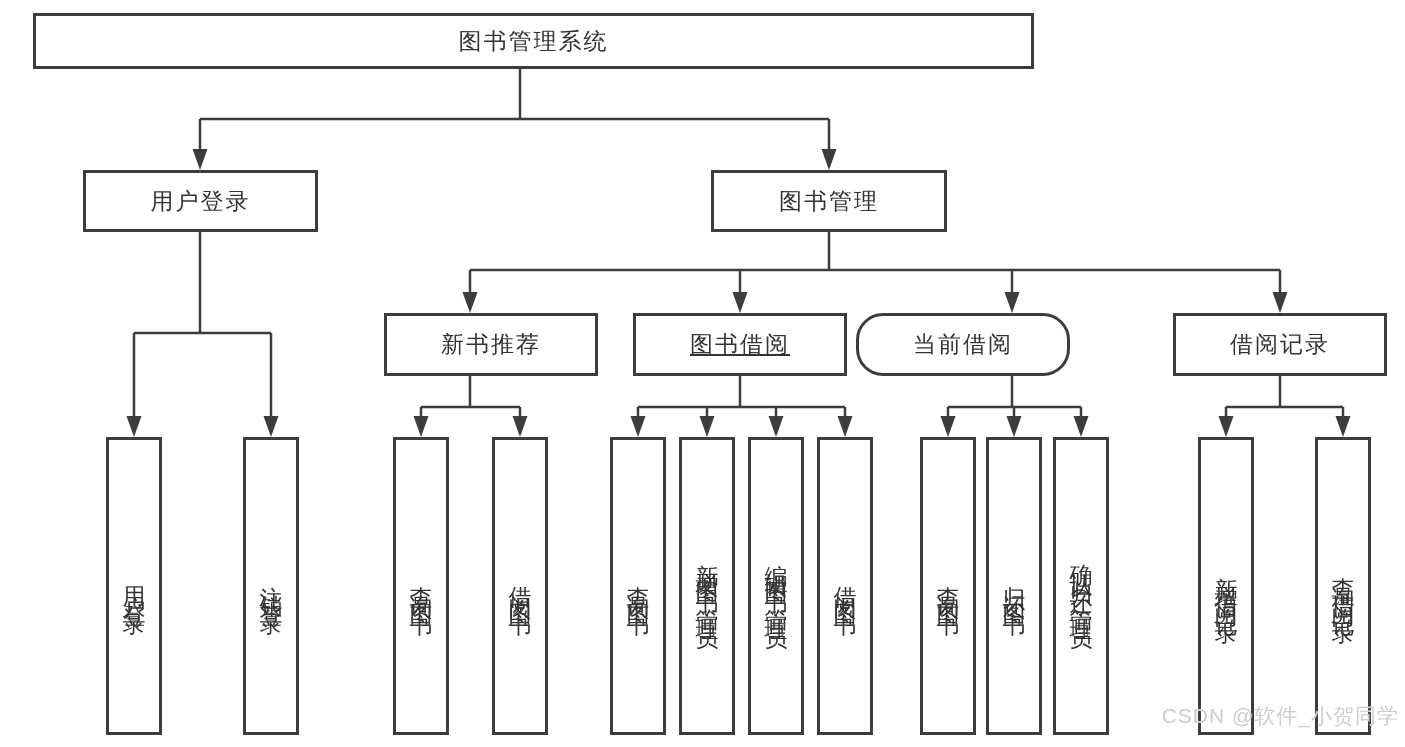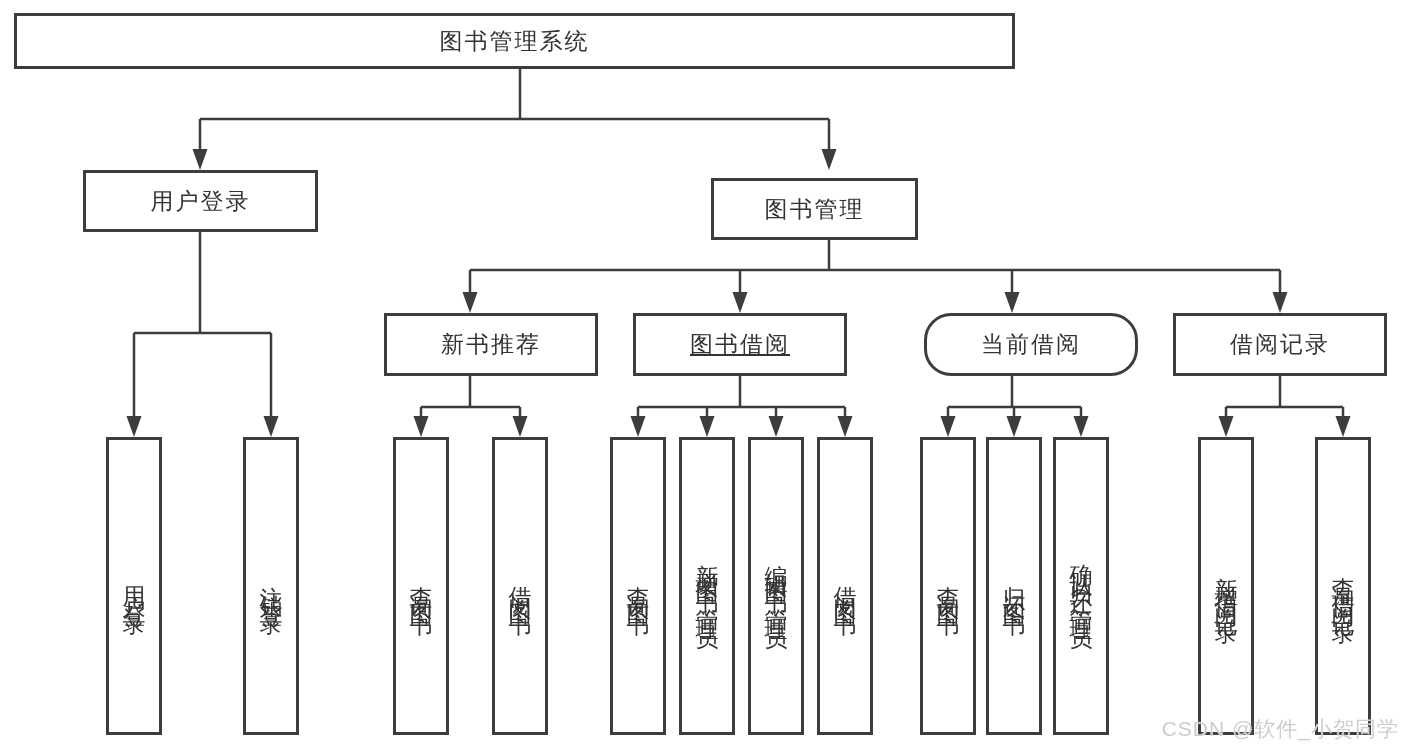--- a/index.html
+++ b/index.html
@@ -30,45 +30,45 @@
     z-index: 2;
     display: flex;
     align-items: center;
     justify-content: center;
   }
   .hbox {
     font-size: 23px;
     letter-spacing: 2px;
     white-space: nowrap;
   }
-  .root-box  { left: 14px;  top: 13px;  width: 1001px; height: 56px; }
+  .root-box  { left: 33px;  top: 13px;  width: 1001px; height: 56px; }
   .l2a { left: 83px;  top: 170px; width: 235px; height: 62px; }
-  .l2b { left: 711px; top: 178px; width: 207px; height: 62px; }
+  .l2b { left: 711px; top: 170px; width: 236px; height: 62px; }
   .l3  { top: 313px; width: 214px; height: 63px; }
   .l3a { left: 384px; }
   .l3b { left: 633px; text-decoration: underline; }
-  .l3c { left: 924px; border-radius: 27px; }
+  .l3c { left: 856px; border-radius: 27px; }
   .l3d { left: 1173px; }
   .vbox {
     top: 437px;
     width: 56px;
     height: 298px;
   }
   .vtext {
     writing-mode: vertical-rl;
     text-orientation: mixed;
     font-size: 23px;
     letter-spacing: 9px;
     line-height: 1;
     color: #333333;
   }
   .watermark {
     position: absolute;
     right: 6px;
-    bottom: 4px;
+    bottom: 17px;
     z-index: 3;
     font-size: 21px;
     color: #cccccc;
     text-shadow: 0 0 1px #ffffff;
     white-space: nowrap;
     letter-spacing: 1px;
   }
 </style>
 </head>
 <body>

